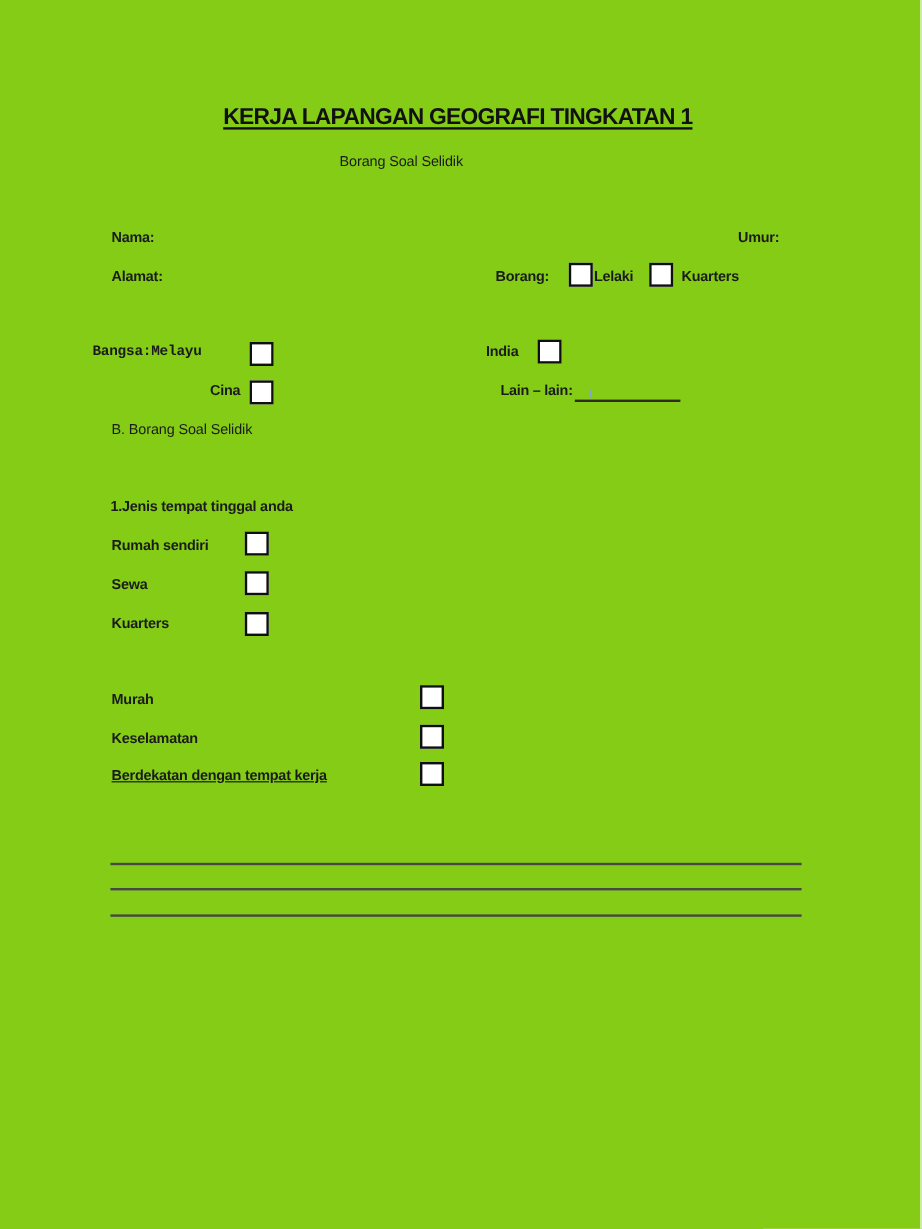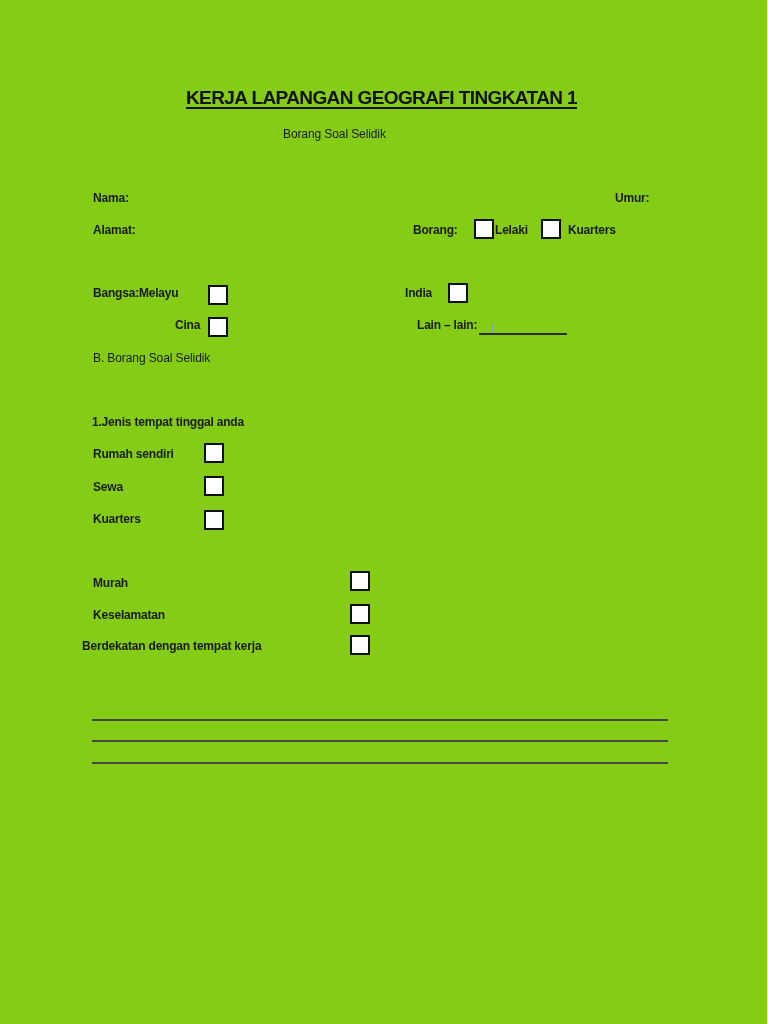--- a/index.html
+++ b/index.html
@@ -48,21 +48,21 @@
   <div class="t" style="left:93px; top:188px;">Nama:</div>
   <div class="t" style="left:615px; top:188px;">Umur:</div>
 
   <div class="t" style="left:93px; top:220px;">Alamat:</div>
   <div class="t" style="left:413px; top:220px;">Borang:</div>
   <div class="cb" style="left:474px; top:219px;"></div>
   <div class="t" style="left:495px; top:220px;">Lelaki</div>
   <div class="cb" style="left:541px; top:219px;"></div>
   <div class="t" style="left:568px; top:220px;">Kuarters</div>
 
-  <div class="t" style="left:93px; top:283px;">Bangsa:Melayu</div>
+  <div class="t" style="left:77px; top:283px;font-family:Liberation Mono, monospace;">Bangsa:Melayu</div>
   <div class="cb" style="left:208px; top:285px;"></div>
   <div class="t" style="left:405px; top:283px;">India</div>
   <div class="cb" style="left:448px; top:283px;"></div>
 
   <div class="t" style="left:175px; top:315px;">Cina</div>
   <div class="cb" style="left:208px; top:317px;"></div>
   <div class="t" style="left:417px; top:315px;">Lain – lain:</div>
   <div class="blank-line" style="left:479px; top:315px; width:88px;"></div>
   <div class="caret" style="left:491px; top:325px;"></div>
 
@@ -73,20 +73,20 @@
   <div class="cb" style="left:204px; top:443px;"></div>
   <div class="t" style="left:93px; top:477px;">Sewa</div>
   <div class="cb" style="left:204px; top:476px;"></div>
   <div class="t" style="left:93px; top:509px;">Kuarters</div>
   <div class="cb" style="left:204px; top:510px;"></div>
 
   <div class="t" style="left:93px; top:573px;">Murah</div>
   <div class="cb" style="left:350px; top:571px;"></div>
   <div class="t" style="left:93px; top:605px;">Keselamatan</div>
   <div class="cb" style="left:350px; top:604px;"></div>
-  <div class="t" style="left:82px; top:636px;">Berdekatan dengan tempat kerja</div>
+  <div class="t" style="left:93px; top:636px;text-decoration:underline;">Berdekatan dengan tempat kerja</div>
   <div class="cb" style="left:350px; top:635px;"></div>
 
   <div class="ans-line" style="top:719px;"></div>
   <div class="ans-line" style="top:740px;"></div>
   <div class="ans-line" style="top:762px;"></div>
 
 </div>
 
 </body></html>

